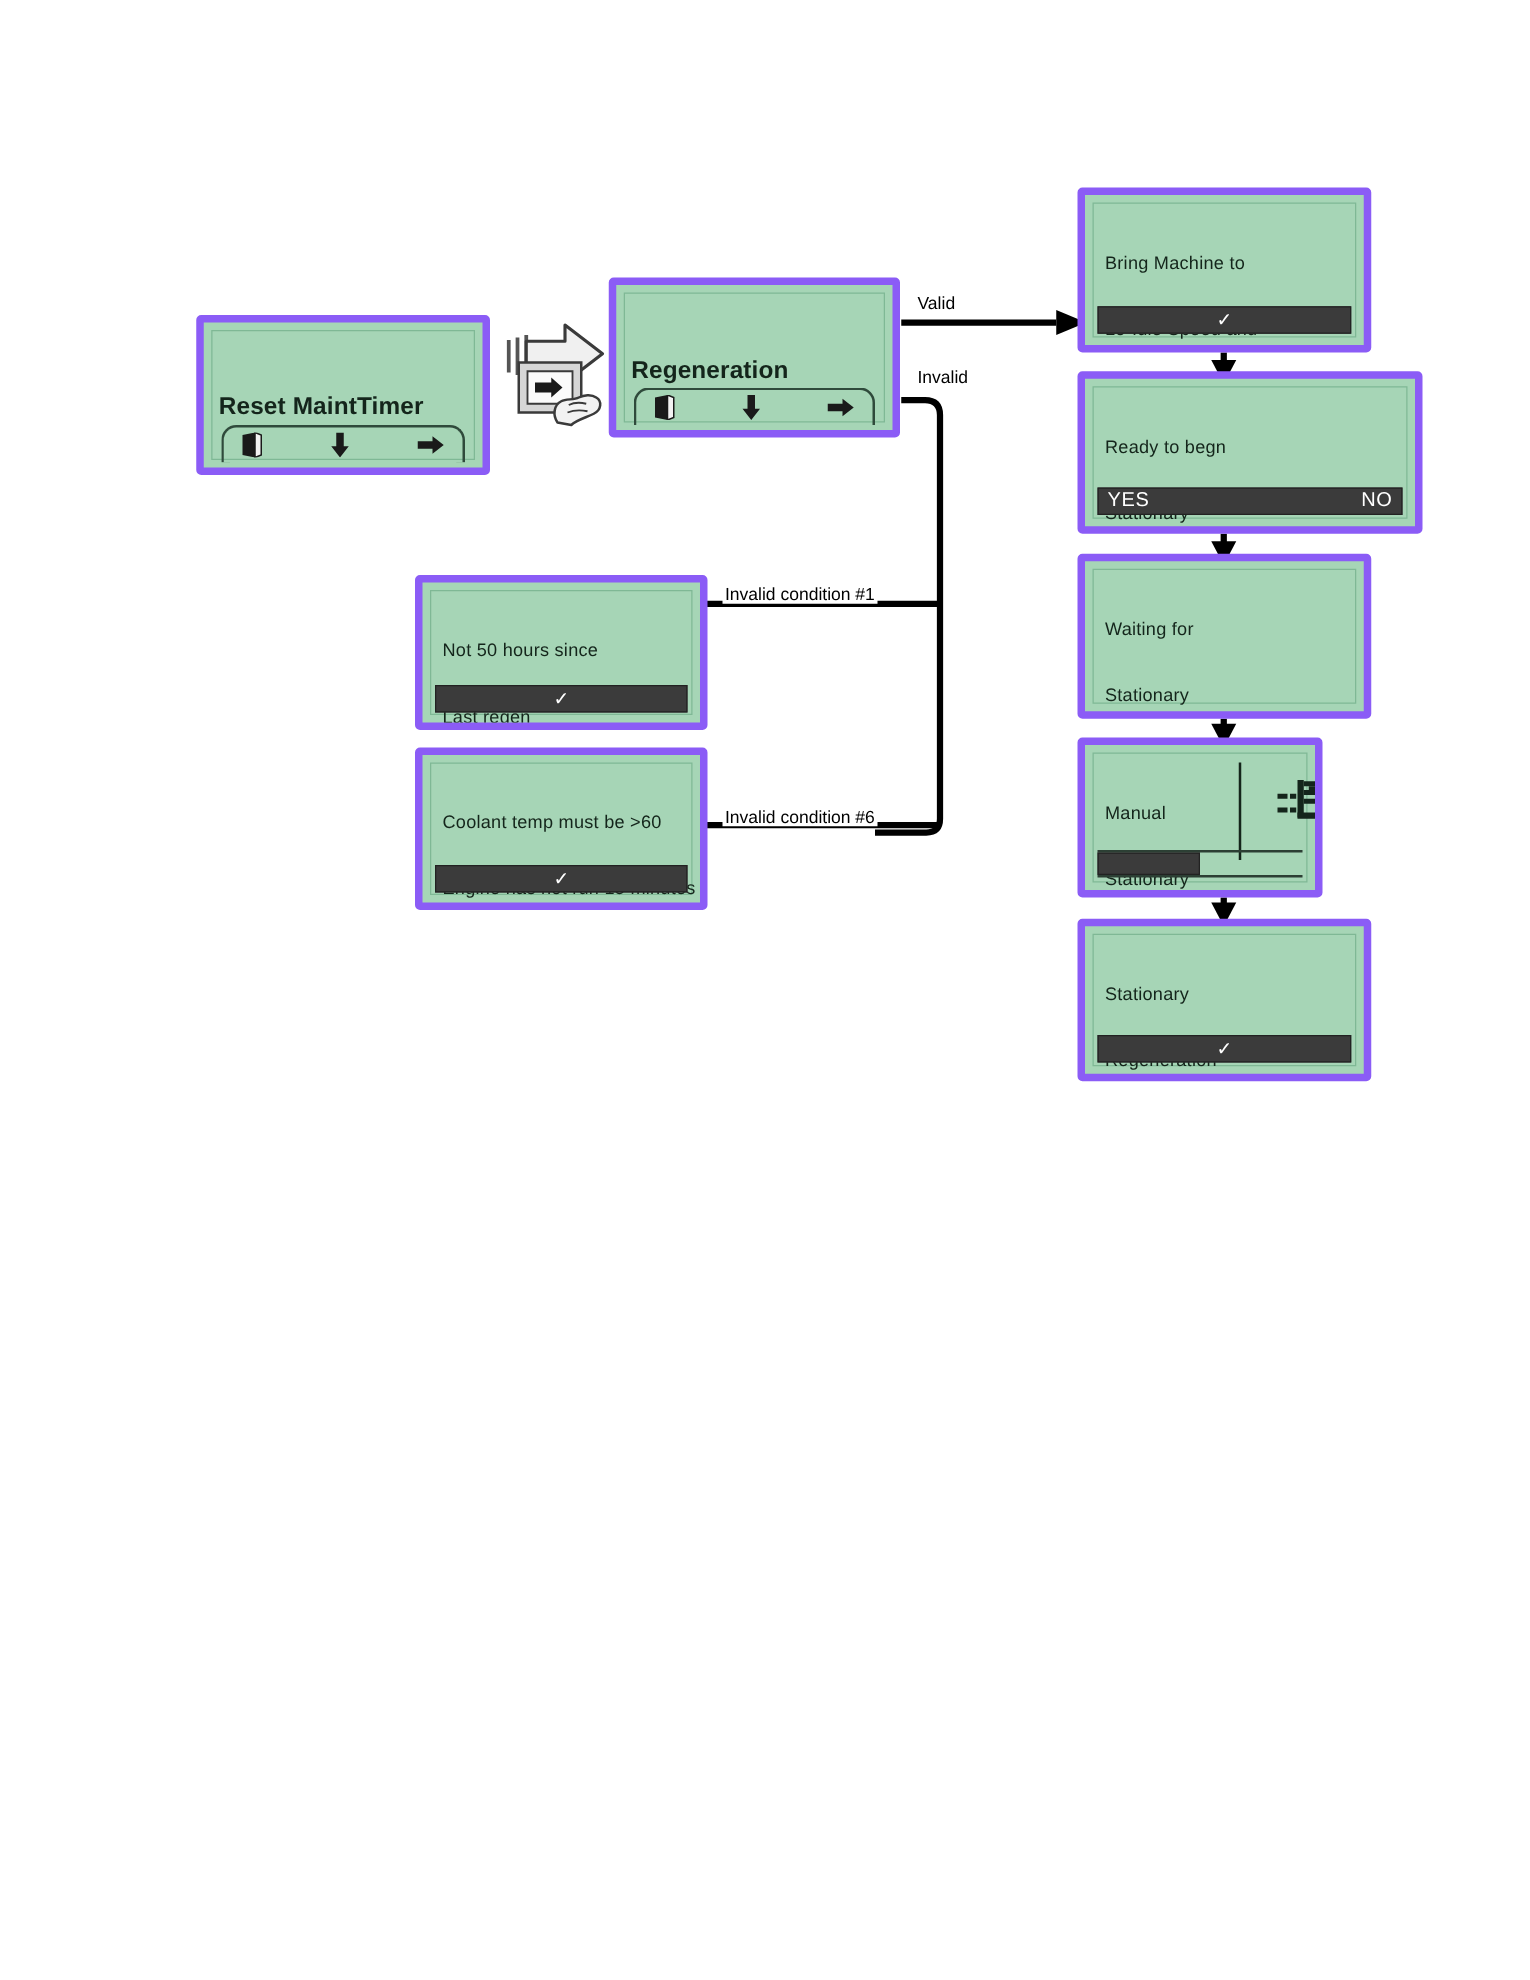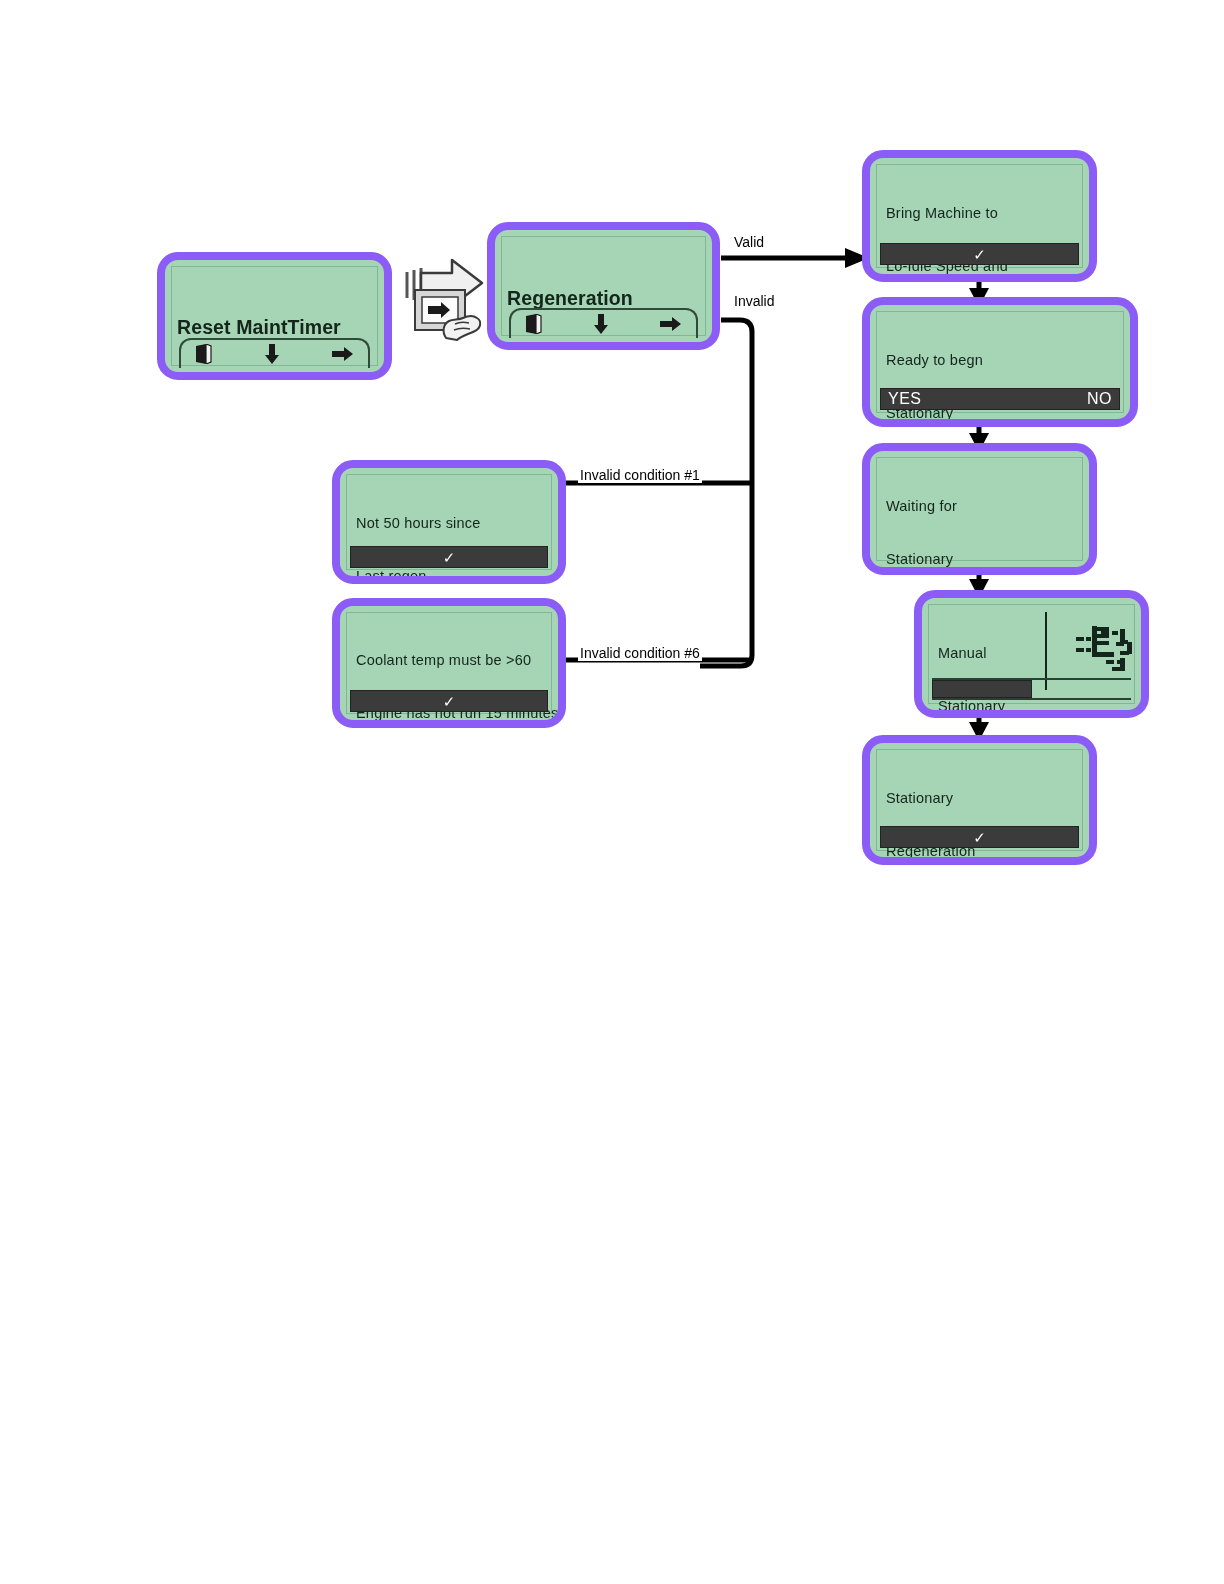--- a/index.html
+++ b/index.html
@@ -18,22 +18,22 @@
     position: absolute;
     left: 0; top: 0;
     width: 1224px;
     height: 1584px;
   }
 
   
   .lcd {
     position: absolute;
     background: #a6d5b6;
-    border: 8px solid #8b5cf6;
-    border-radius: 21px;
+    border: 6px solid #8b5cf6;
+    border-radius: 4px;
     box-sizing: border-box;
     overflow: hidden;
   }
   .lcd .inner {
     position: absolute;
     left: 6px; right: 6px; top: 6px; bottom: 6px;
     border: 1px solid #7fb895;
     box-sizing: border-box;
   }
   .lcd-text {
@@ -290,21 +290,21 @@
 
   <div class="lcd msg-screen" style="left:862px; top:443px; width:235px; height:132px;">
     <div class="inner"></div>
     <div class="lcd-text">
       <div>Waiting for</div>
       <div>Stationary</div>
       
     </div>
   </div>
 
-  <div class="lcd msg-screen" style="left:914px; top:590px; width:235px; height:128px;">
+  <div class="lcd msg-screen" style="left:862px; top:590px; width:196px; height:128px;">
     <div class="inner"></div>
     <div class="lcd-text" style="right:auto; width:108px;">
       <div>Manual</div>
       <div>Stationary</div>
       
     </div>
     <div class="divider-v" style="left:123px; top:14px; height:78px;"></div>
     <div style="position:absolute; left:148px; top:22px;">
       <svg width="64" height="58" viewBox="0 0 64 58">
         <g fill="#14251b">

